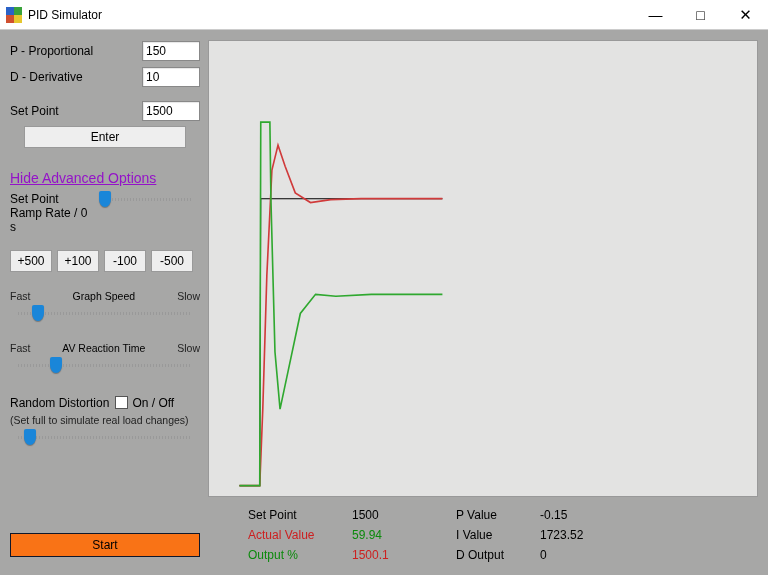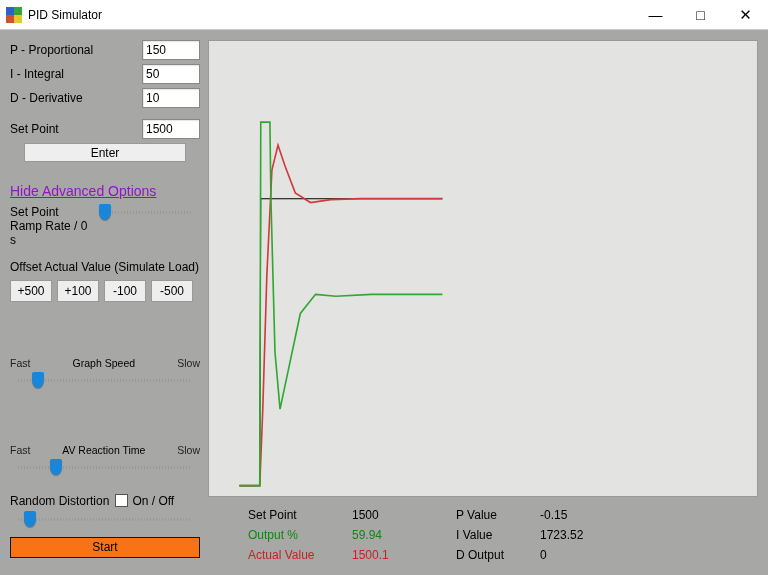--- a/index.html
+++ b/index.html
@@ -46,21 +46,21 @@
     position: absolute; left: 8px; right: 8px; top: 4px; height: 3px;
     background: repeating-linear-gradient(90deg,#999 0 1px, transparent 1px 3px);
   }
   .slider-thumb {
     position: absolute; top: -3px; width: 12px; height: 16px;
     background: #1a86d9; border-radius: 2px 2px 6px 6px / 2px 2px 8px 8px;
     box-shadow: 0 1px 1px rgba(0,0,0,0.3);
   }
   .minitxt { font-size: 10.5px; color: #222; }
   .offset-btns { display: flex; gap: 5px; margin-top: 2px; }
-  .speedlbls { display: flex; justify-content: space-between; align-items: center; font-size: 10.5px; margin-top: 38px; }
+  .speedlbls { display: flex; justify-content: space-between; align-items: center; font-size: 10.5px; }
   .cbox { width: 13px; height: 13px; background:#fff; border:1px solid #555; display:inline-block; vertical-align: middle; margin: 0 4px 0 6px;}
   .action-btn {
     height: 24px; border: 1px solid #999; background: #eee;
     display:flex; align-items:center; justify-content:center; font-size: 12px;
   }
   .action-btn.focus { border: 1px solid #0f172a; background:#f97316;}
   .right { flex: 1; display:flex; flex-direction: column; }
   .chart {
     flex: 1; background: #e3e3e2; border: 1px solid #999;
     position: relative;
@@ -89,24 +89,20 @@
   </div>
 </div>
 
 <div class="content">
   <div class="left">
     <div class="row">
       <span class="lbl">P - Proportional</span>
       <input class="inp" value="150" style="">
     </div>
     <div class="row">
-      <span class="lbl">I - Integral</span>
-      <input class="inp" value="50" style="">
-    </div>
-    <div class="row">
       <span class="lbl">D - Derivative</span>
       <input class="inp" value="10" style="">
     </div>
     <div style="height:4px"></div>
     <div class="row">
       <span class="lbl">Set Point</span>
       <input class="inp" value="1500" style="">
     </div>
     <div class="btn wide">Enter</div>
 
@@ -120,21 +116,20 @@
       </div>
       <div style="flex:1">
         <div class="slider-row">
           <div class="slider-track"></div>
           <div class="slider-thumb" style="left:4px"></div>
         </div>
       </div>
     </div>
 
     <div style="height:6px"></div>
-    <div>Offset Actual Value (Simulate Load)</div>
     <div class="offset-btns">
       <div class="btn small">+500</div>
       <div class="btn small">+100</div>
       <div class="btn small">-100</div>
       <div class="btn small">-500</div>
     </div>
 
     <div style="height:10px"></div>
     <div class="speedlbls">
       <span class="minitxt">Fast</span>
@@ -156,20 +151,21 @@
       <div class="slider-track"></div>
       <div class="slider-thumb" style="left:40px"></div>
     </div>
 
     <div style="height:12px"></div>
     <div style="display:flex; align-items:flex-start">
       <span>Random Distortion</span>
       <span class="cbox"></span>
       <span>On / Off</span>
     </div>
+    <div class="minitxt">(Set full to simulate real load changes)</div>
     <div class="slider-row">
       <div class="slider-track"></div>
       <div class="slider-thumb" style="left:14px"></div>
     </div>
 
     <div style="flex:1"></div>
     <div class="action-btn focus">Start</div>
     <div style="height:4px"></div>
   </div>
 
@@ -177,22 +173,22 @@
     <div class="chart">
       <svg class="plot" id="plot" viewBox="0 0 540 440" preserveAspectRatio="none">
           <path d="M30.0 430.0 L50.0 430.0 L51.0 152.5 L230.0 152.5" stroke="#000000" stroke-width="1" fill="none"></path>
           <path d="M30.0 430.0 L50.0 430.0 L53.0 356.0 L57.0 226.5 L62.0 124.8 L68.0 100.7 L75.0 121.1 L85.0 146.9 L100.0 156.2 L120.0 153.4 L150.0 152.5 L190.0 152.5 L230.0 152.5" stroke="#d03a3a" stroke-width="1.6" fill="none"></path>
           <path d="M30.0 430.0 L50.0 430.0 L51.0 78.5 L60.0 78.5 L61.0 152.5 L65.0 300.5 L70.0 356.0 L78.0 319.0 L90.0 263.5 L105.0 245.0 L125.0 246.8 L160.0 245.0 L200.0 245.0 L230.0 245.0" stroke="#2fa82f" stroke-width="1.6" fill="none"></path>
         </svg>
     </div>
     <div class="readout">
       <div class="rcola">
         <div class="rline">Set Point</div>
+        <div class="rline red">Actual Value</div>
         <div class="rline green">Output  %</div>
-        <div class="rline red">Actual Value</div>
       </div>
       <div class="rcolb">
         <div class="rline">1500</div>
         <div class="rline green">59.94</div>
         <div class="rline red">1500.1</div>
       </div>
       <div class="rcolc">
         <div class="rline">P Value</div>
         <div class="rline">I Value</div>
         <div class="rline">D Output</div>

